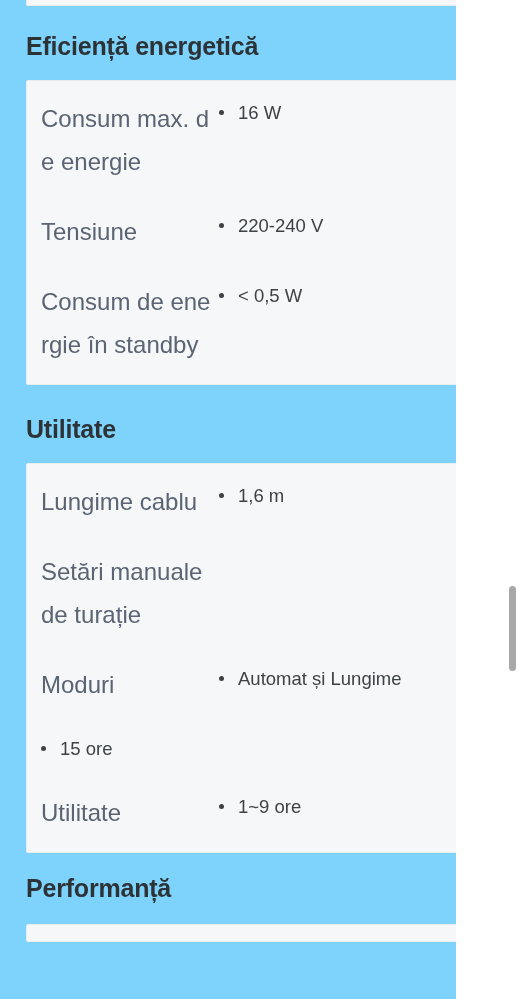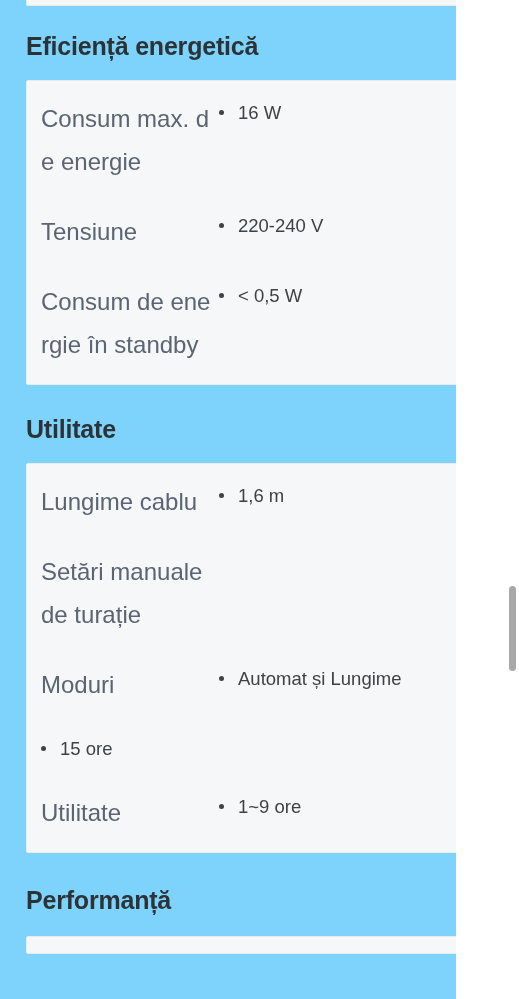--- a/index.html
+++ b/index.html
@@ -47,21 +47,21 @@
     color: #2d3237;
     font-size: 25px;
     font-weight: bold;
     letter-spacing: -0.2px;
     line-height: 1.2;
     padding-left: 26px;
   }
 
   .heading-eficienta { margin-top: 25px; }
   .heading-utilitate { margin-top: 29px; }
-  .heading-performanta { margin-top: 32px; }
+  .heading-performanta { margin-top: 20px; }
 
   
   .spec-card {
     margin: 19px 27px 0 26px;
     background: #f6f7f8;
     border: 1px solid #e9ebed;
     border-radius: 2px;
     padding: 16px 0 18px 0;
   }
 

